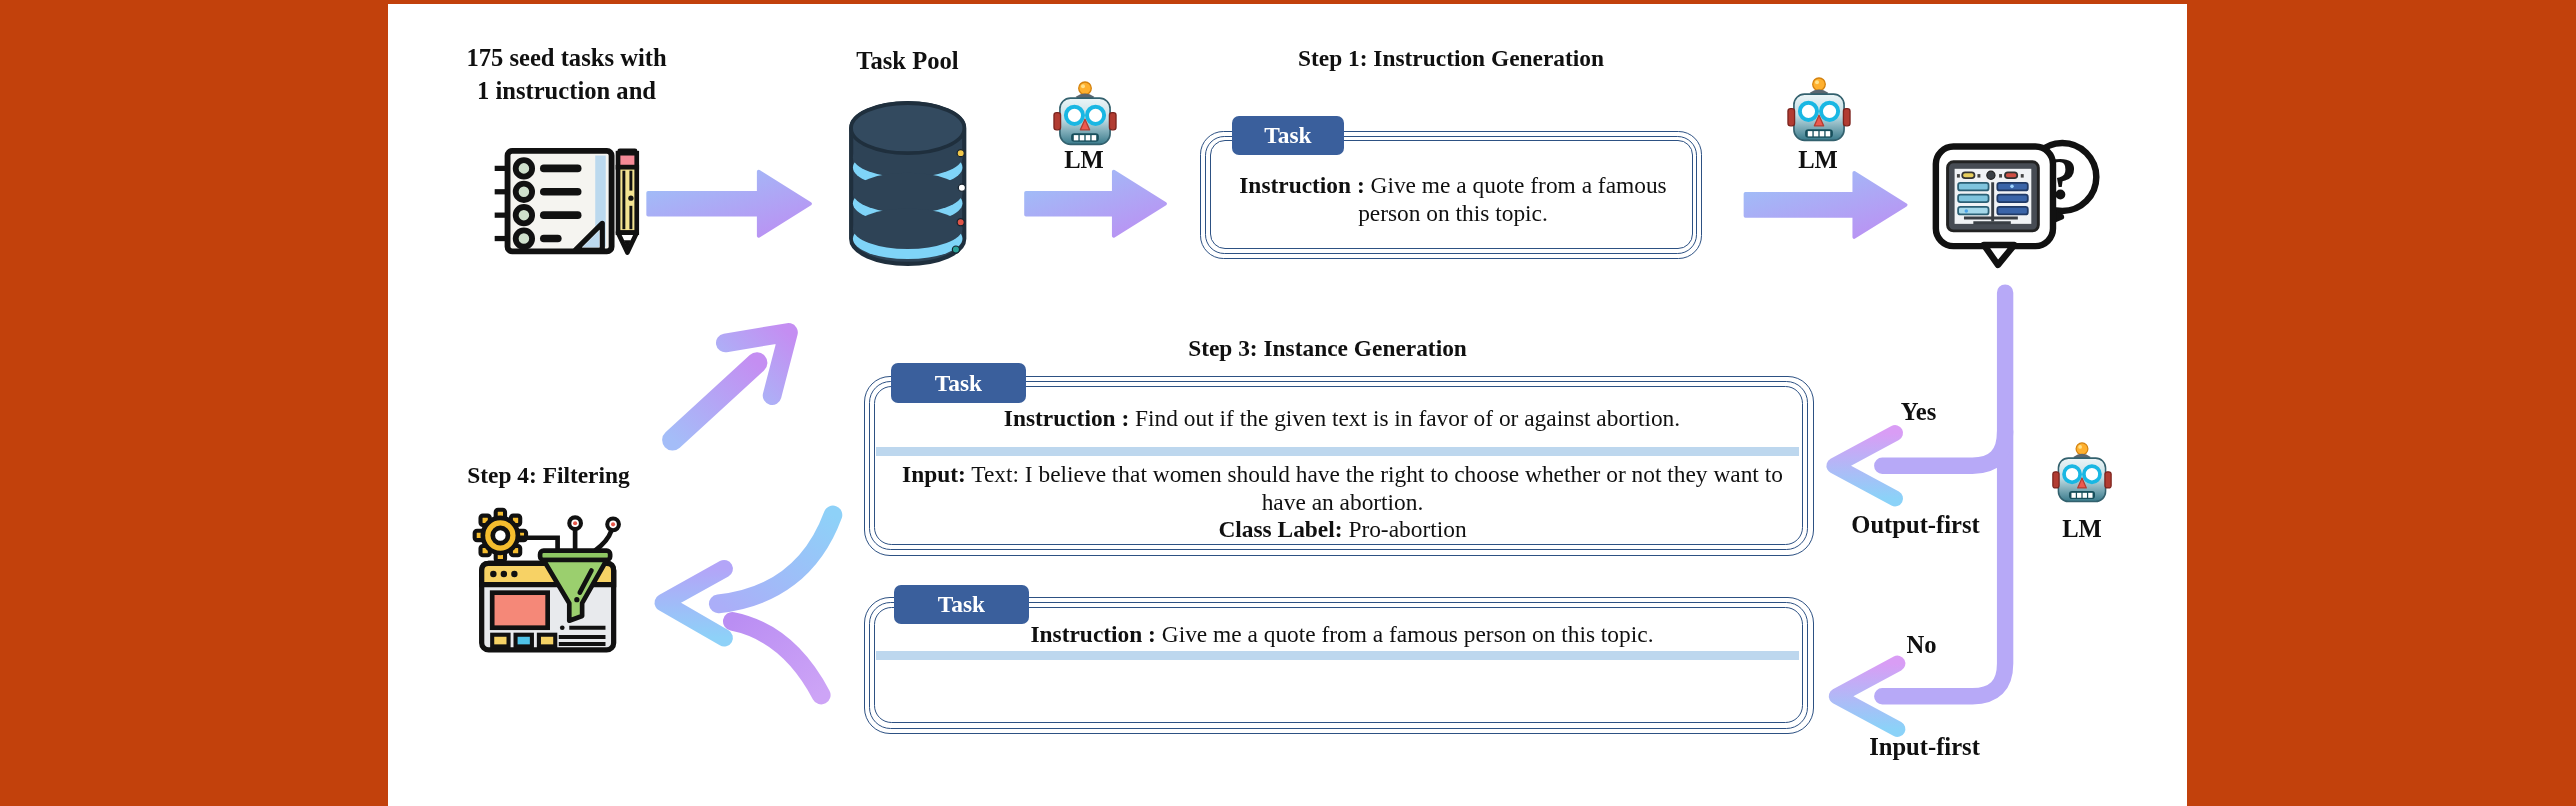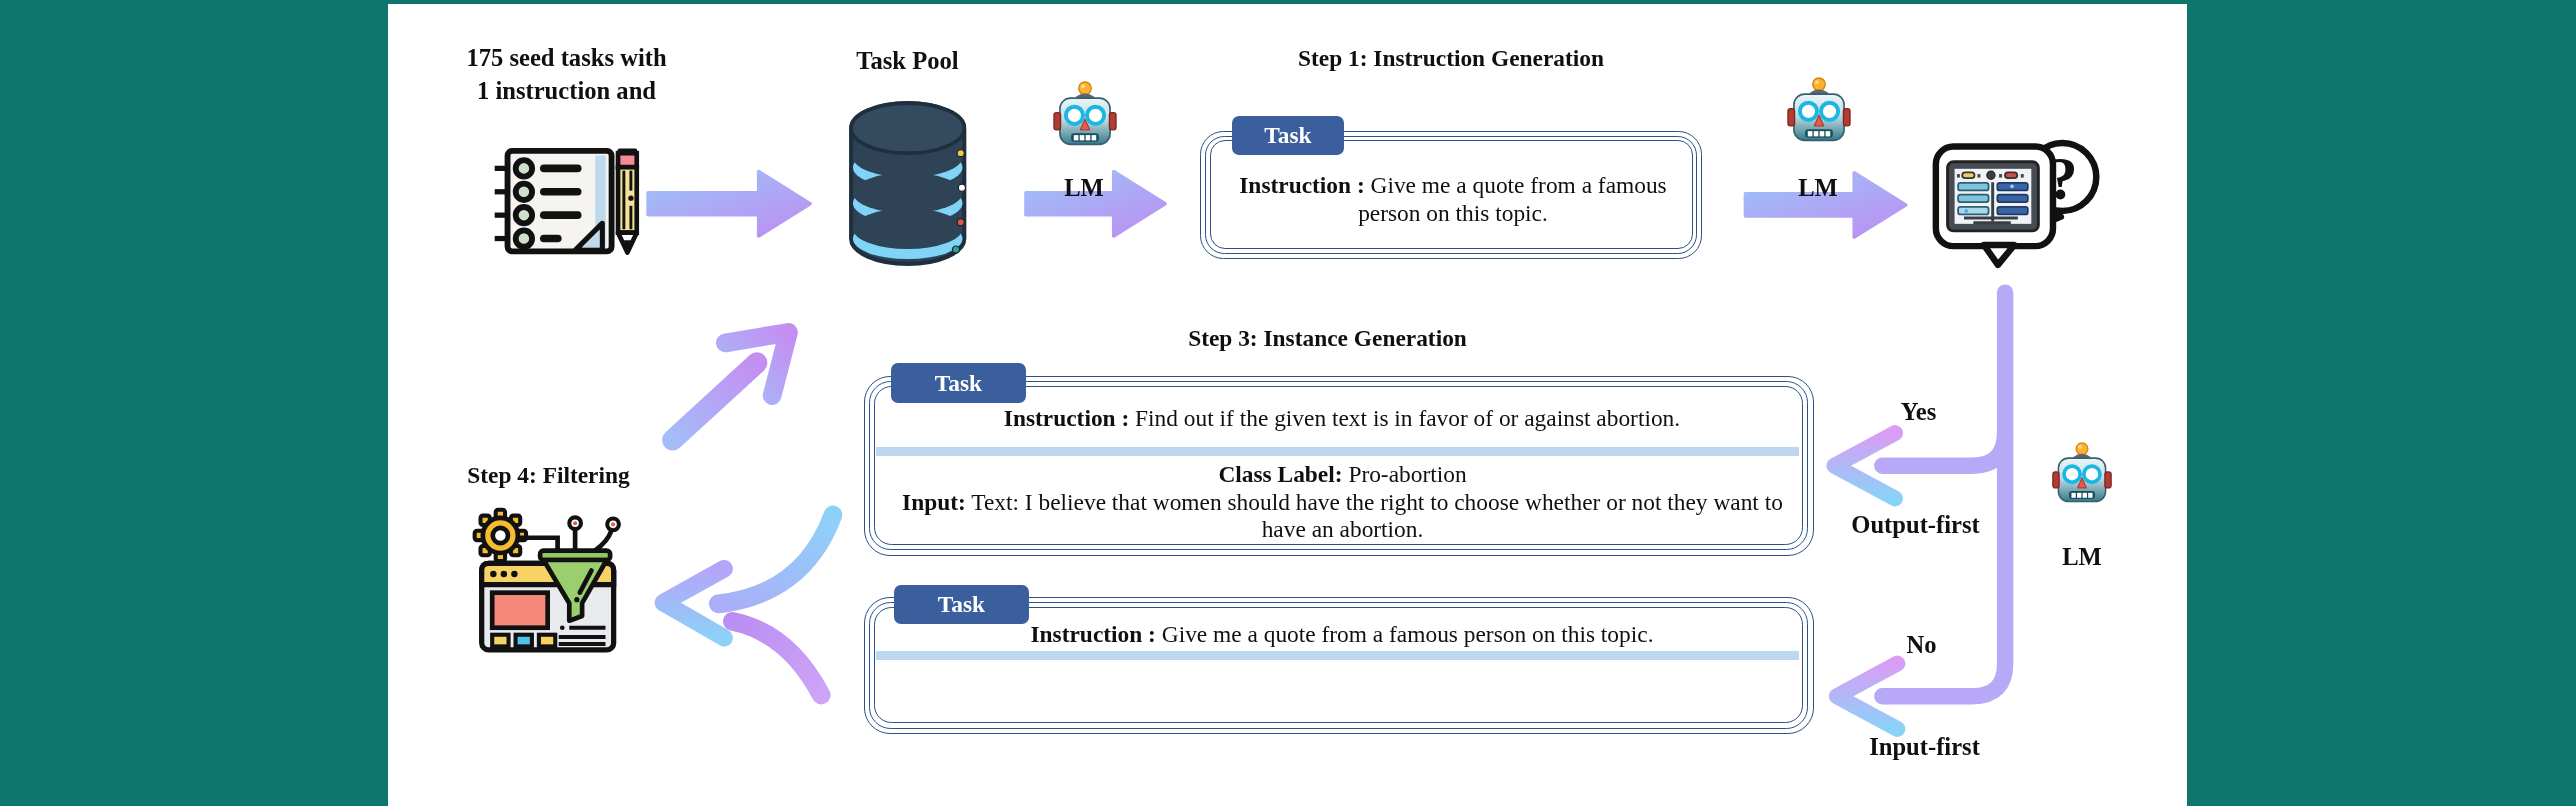--- a/index.html
+++ b/index.html
@@ -1,24 +1,24 @@
 <!DOCTYPE html>
 <html style="font-size:9.4px"><head>
 <meta charset="utf-8">
 <style>
   html,body{margin:0;padding:0;}
   body{background:#4e656c;font-family:"Liberation Serif","DejaVu Serif",serif;}
-  #canvas{position:relative;width:2576px;height:807px;background:#0f766e;overflow:hidden;}
+  #canvas{position:relative;width:2576px;height:807px;background:#c2410c;overflow:hidden;}
   .abs{position:absolute;}
   #panel{left:388px;top:3.5px;width:1799px;height:803px;background:#ffffff;z-index:1;}
   #arrows{left:0;top:0;z-index:2;pointer-events:none;}
   .icon{z-index:3;}
   .heading{font-weight:bold;font-size:23.4px;color:#101010;text-align:center;line-height:1.32;z-index:4;}
   .biglabel{font-weight:bold;font-size:24.6px;color:#101010;text-align:center;z-index:4;}
-  .lm{font-weight:bold;font-size:24.6px;color:#101010;text-align:center;z-index:4;margin-top:28px;}
+  .lm{font-weight:bold;font-size:24.6px;color:#101010;text-align:center;z-index:4;}
   .cardtext{font-size:23.4px;color:#101010;line-height:1.18;z-index:5;}
   .cardtext p{margin:0;text-align:center;}
   .lbl{font-weight:bold;}
   .card{background:#ffffff;border:1.8px solid #2d5183;z-index:3;}
   .tab{background:#3a5f9c;border-radius:7px;color:#ffffff;font-weight:bold;font-size:23.4px;
        display:flex;align-items:center;justify-content:center;z-index:6;text-align:center;}
   .divider{background:#bdd7ee;z-index:5;}
 </style>
 </head>
 <body>
@@ -211,36 +211,36 @@
       <rect x="115" y="114" width="52" height="13" rx="4" fill="#3a64a8"></rect>
       <rect x="115" y="134" width="52" height="13" rx="4" fill="#3a64a8"></rect>
       <rect x="115" y="155" width="52" height="13" rx="4" fill="#3a64a8"></rect>
     </g>
     <circle cx="140" cy="120" r="3" fill="#9fd4ff"></circle>
     <circle cx="62" cy="162" r="3" fill="#4aa3e8"></circle>
     <line x1="58" y1="174" x2="150" y2="174" stroke="#3a3f45" stroke-width="5"></line>
     <line x1="74" y1="182" x2="138" y2="182" stroke="#3a3f45" stroke-width="5"></line>
   </svg>
 
-  <div class="abs heading" style="left:1123px;top:323px;width:409px;">Step 3: Instance Generation</div>
+  <div class="abs heading" style="left:1123px;top:333px;width:409px;">Step 3: Instance Generation</div>
 
   <div class="abs card" style="left:864px;top:376px;width:948px;height:178px;border-radius:26px;"></div>
   <div class="abs card" style="left:869px;top:381px;width:937px;height:167px;border-radius:21.6px;"></div>
   <div class="abs card" style="left:874px;top:386px;width:927px;height:157px;border-radius:17.5px;"></div>
   <div class="abs tab" style="left:891px;top:363px;width:135px;height:40px;">Task</div>
   <div class="abs cardtext" style="left:890px;top:405px;width:904px;">
     <p><span class="lbl">Instruction :</span>
        <span>Find out if the given text is in favor of or against abortion.</span></p>
   </div>
   <div class="abs divider" style="left:876px;top:447px;width:923px;height:9.4px;"></div>
   <div class="abs cardtext" style="left:890px;top:461px;width:905px;">
+    <p><span class="lbl">Input:</span>
+       <span>Text: I believe that women should have the right to choose whether or not they want to have an abortion.</span></p>
     <p><span class="lbl">Class Label:</span>
        <span>Pro-abortion</span></p>
-    <p><span class="lbl">Input:</span>
-       <span>Text: I believe that women should have the right to choose whether or not they want to have an abortion.</span></p>
   </div>
 
   <div class="abs card" style="left:864px;top:597px;width:948px;height:135px;border-radius:26px;"></div>
   <div class="abs card" style="left:869px;top:602px;width:937px;height:125px;border-radius:21.6px;"></div>
   <div class="abs card" style="left:874px;top:607px;width:927px;height:114px;border-radius:17.5px;"></div>
   <div class="abs tab" style="left:894px;top:585px;width:135px;height:39px;">Task</div>
   <div class="abs cardtext" style="left:890px;top:621px;width:904px;">
     <p><span class="lbl">Instruction :</span>
        <span>Give me a quote from a famous person on this topic.</span></p>
   </div>

